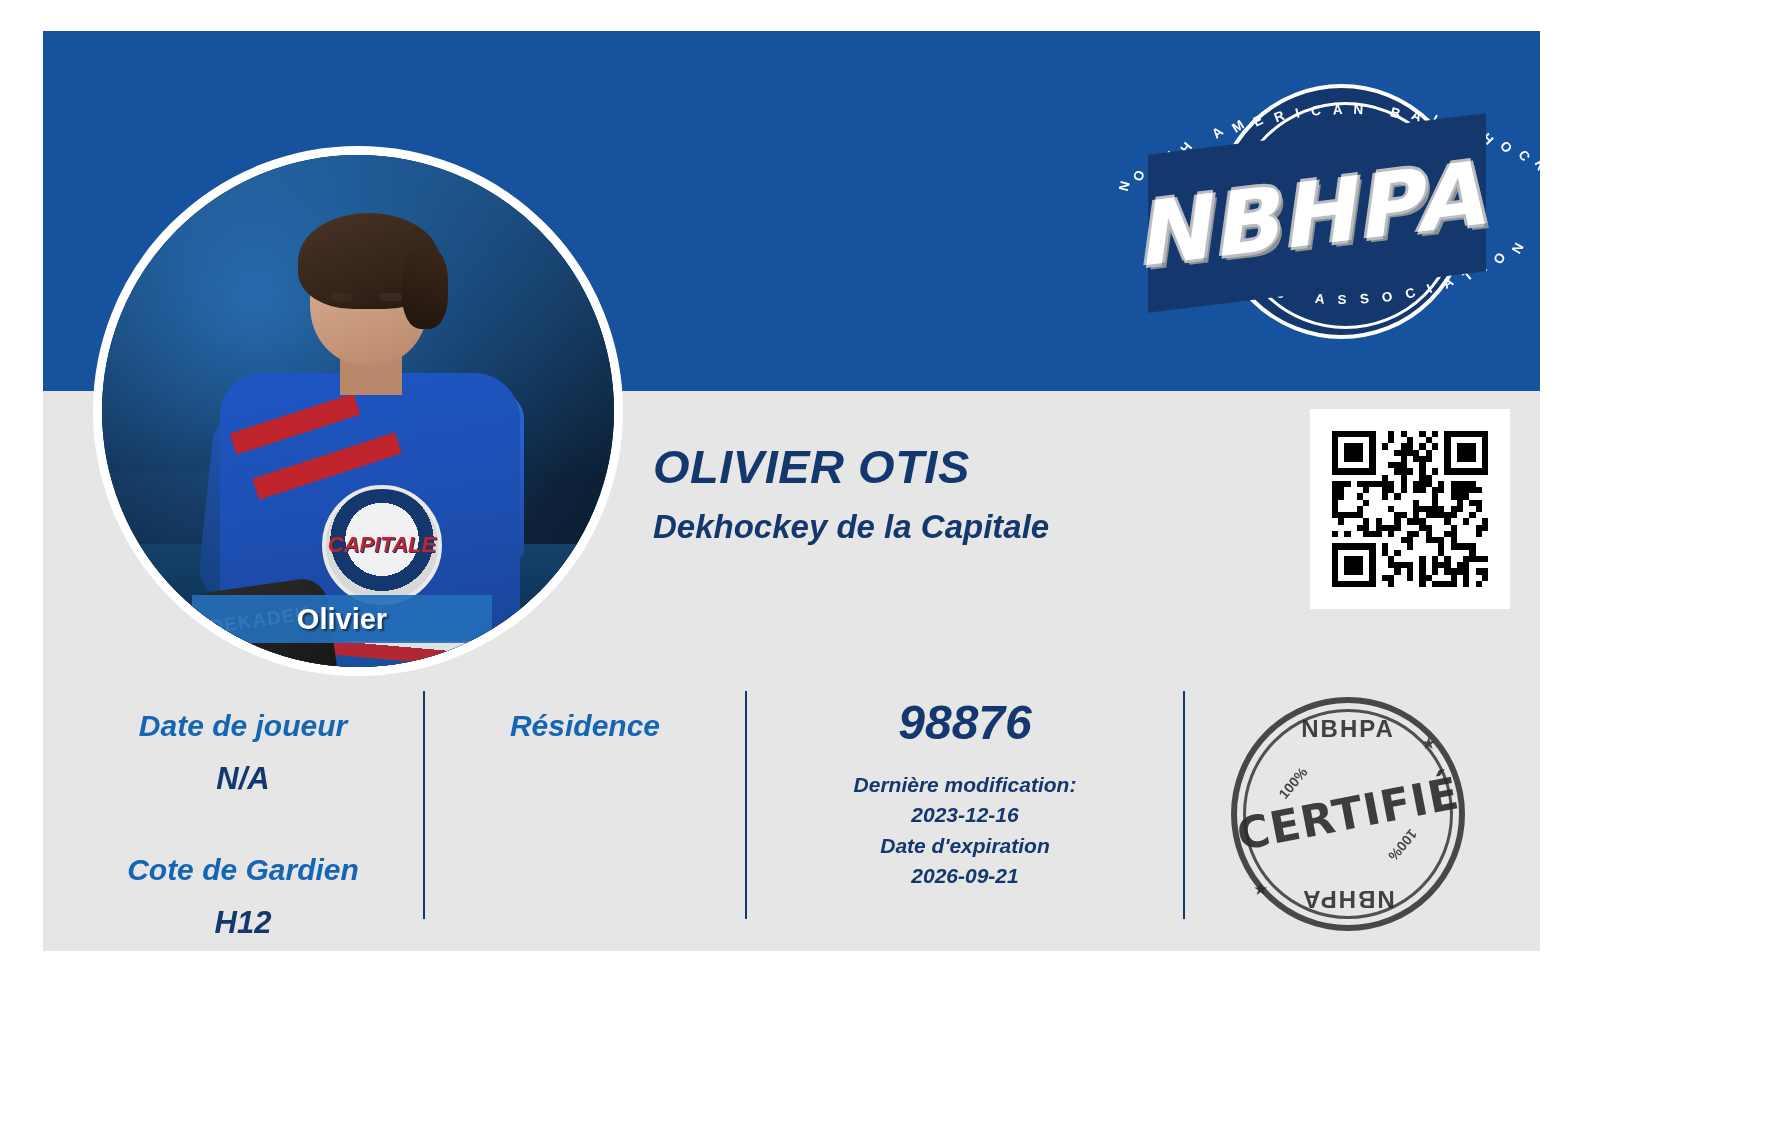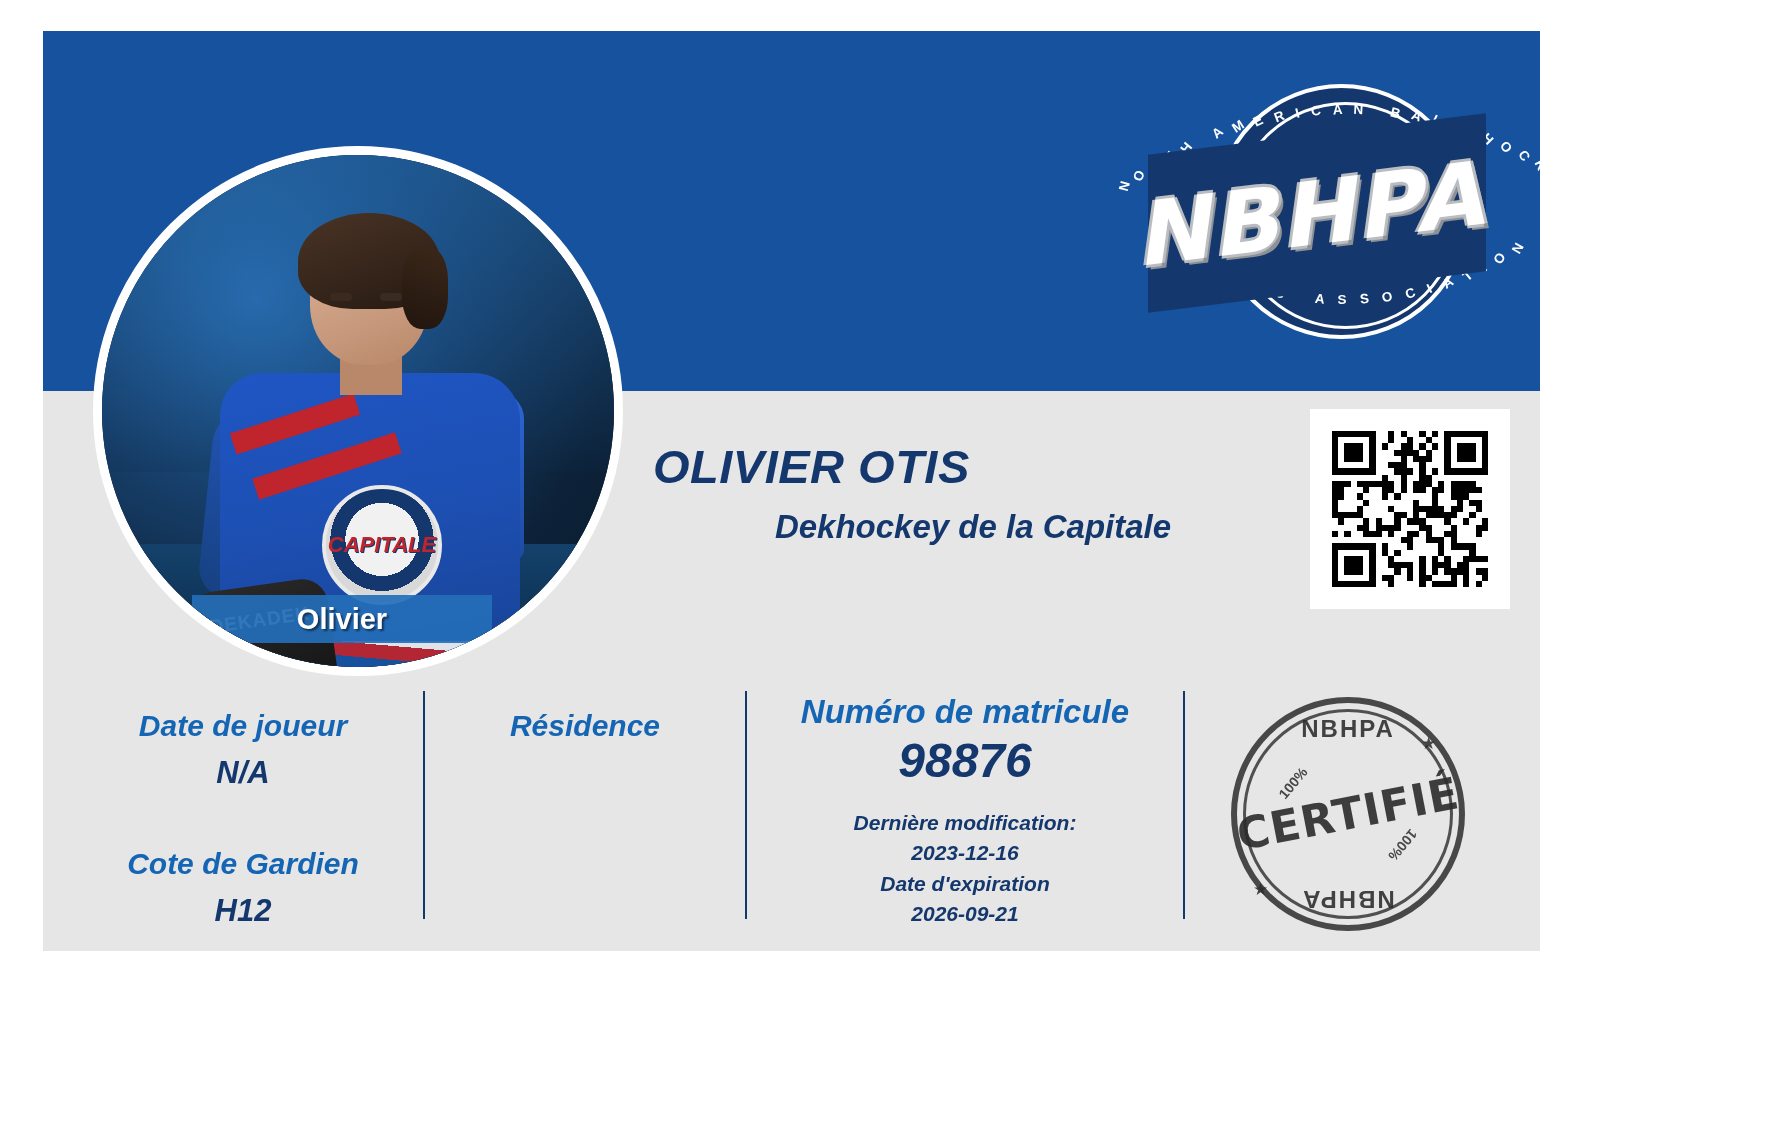--- a/index.html
+++ b/index.html
@@ -228,21 +228,20 @@
     color: #14386d;
     letter-spacing: .5px;
   }
   .team-name {
     margin-top: 14px;
     font-family: "Liberation Sans", sans-serif;
     font-style: italic;
     font-weight: bold;
     font-size: 33px;
     color: #14386d;
-    text-align: center;
   }
 
   
   .qr-box {
     position: absolute;
     right: 30px;
     top: 378px;
     width: 200px;
     height: 200px;
     background: #ffffff;
@@ -280,21 +279,21 @@
     font-family: "Liberation Sans", sans-serif;
     font-style: italic; font-weight: bold;
     color: #1565b5;
     font-size: 30px;
   }
   .val {
     font-family: "Liberation Sans", sans-serif;
     font-style: italic; font-weight: bold;
     color: #14386d;
     font-size: 31px;
-    margin-top: 12px;
+    margin-top: 18px;
   }
   .val.small { font-size: 24px; }
 
   .col-a { left: 35px; top: 30px; width: 330px; }
   .col-a .blk2 { margin-top: 56px; }
   .col-b { left: 392px; top: 30px; width: 300px; }
   .col-b .blk2 { margin-top: 56px; }
 
   .col-c { left: 712px; top: 14px; width: 420px; }
   .col-c .lbl-big { font-size: 33px; }
@@ -1070,21 +1069,20 @@
       </div>
     </div>
 
     <div class="col col-b">
       <div class="blk1">
         <div class="lbl">Résidence</div>
       </div>
     </div>
 
     <div class="col col-c">
-      <div class="lbl lbl-big">Numéro de matricule</div>
       <div class="matricule">98876</div>
       <div class="meta">
         <div>Dernière modification:</div>
         <div>2023-12-16</div>
         <div>Date d'expiration</div>
         <div>2026-09-21</div>
       </div>
     </div>
 
     <div class="stamp">

